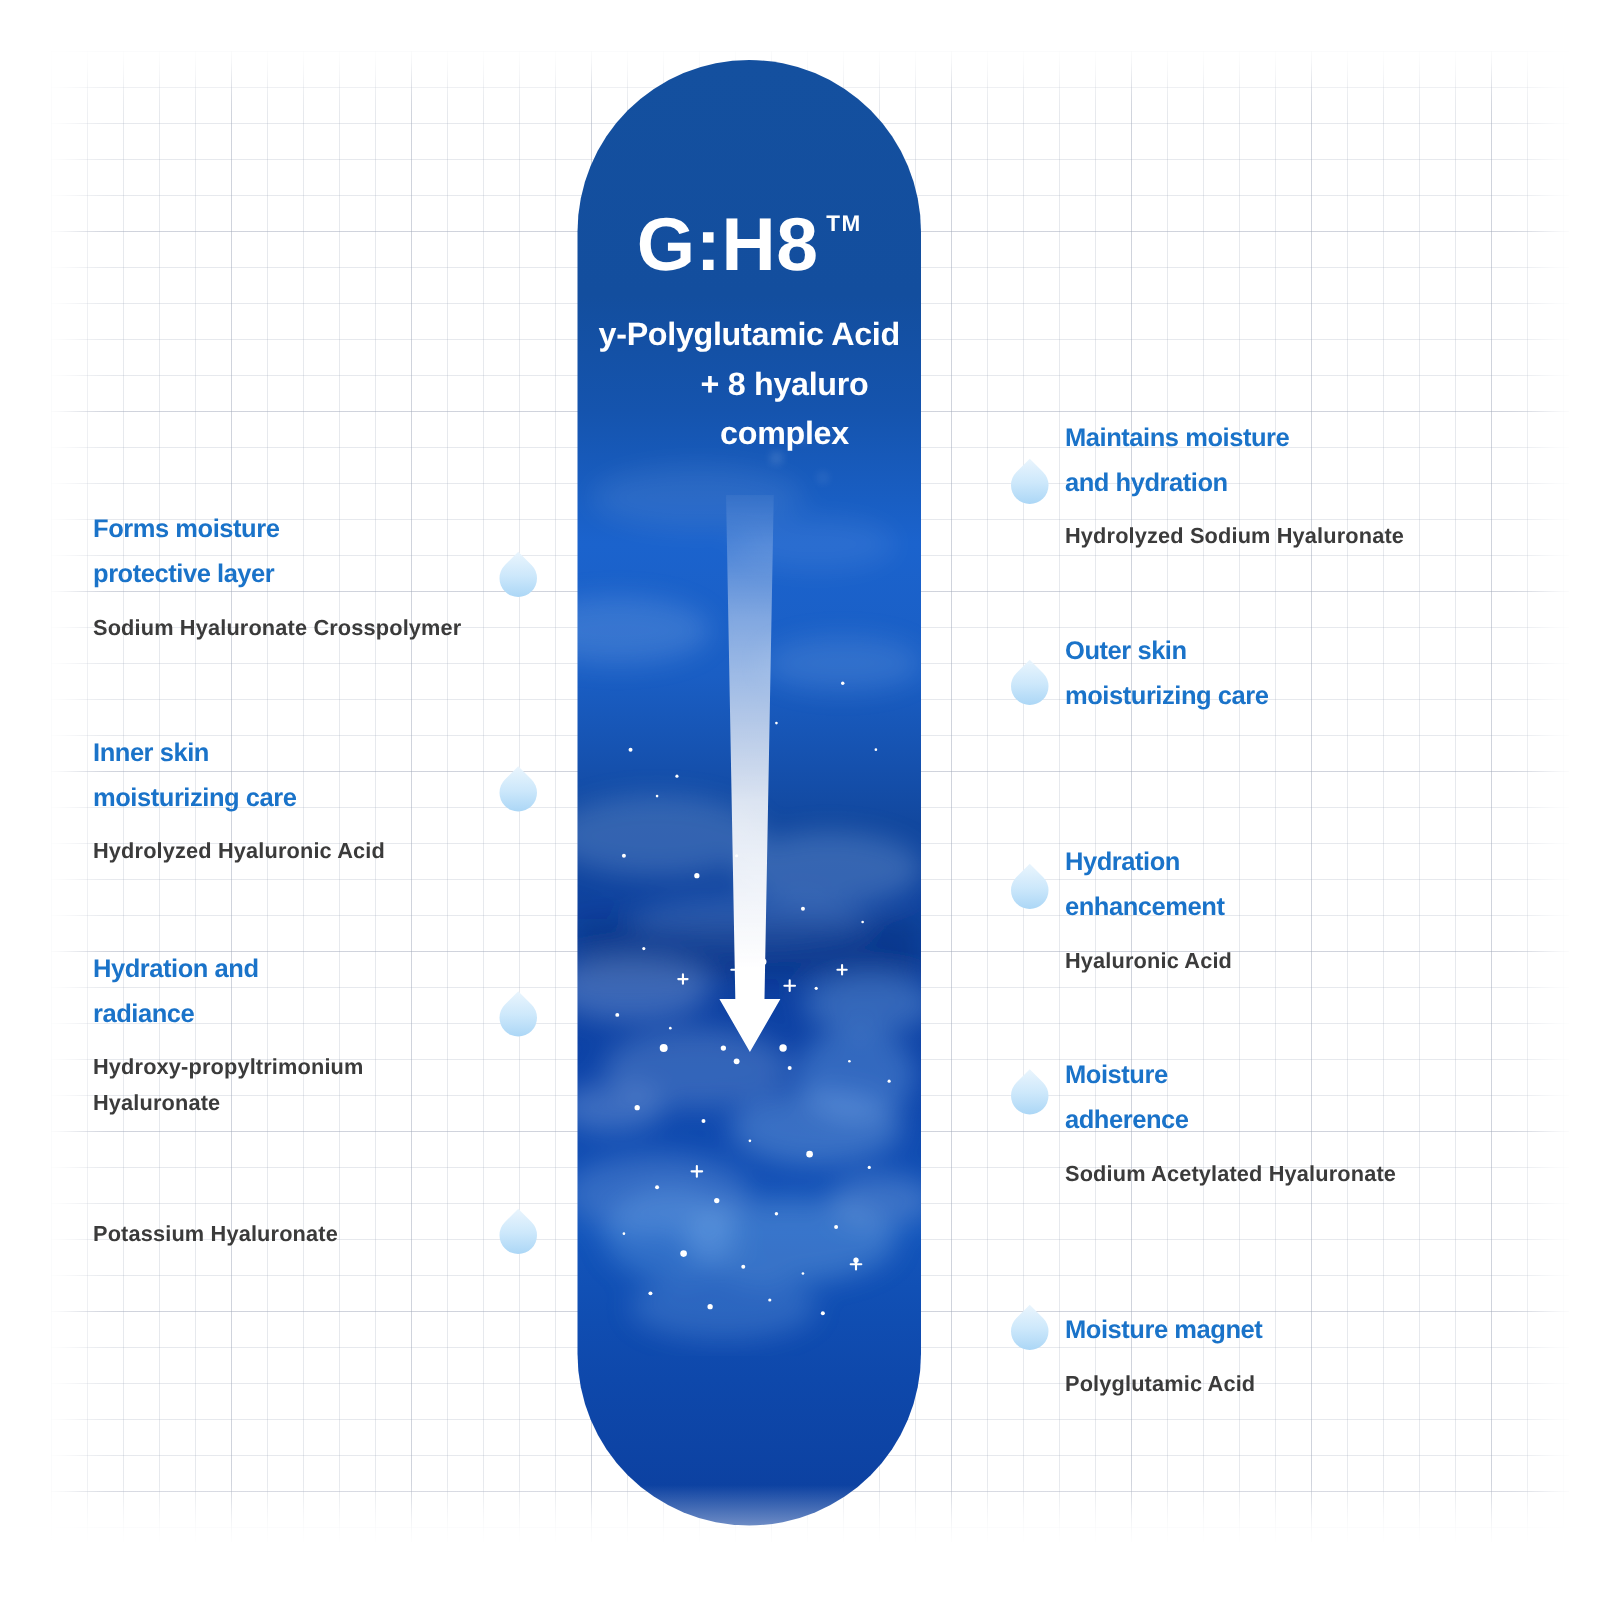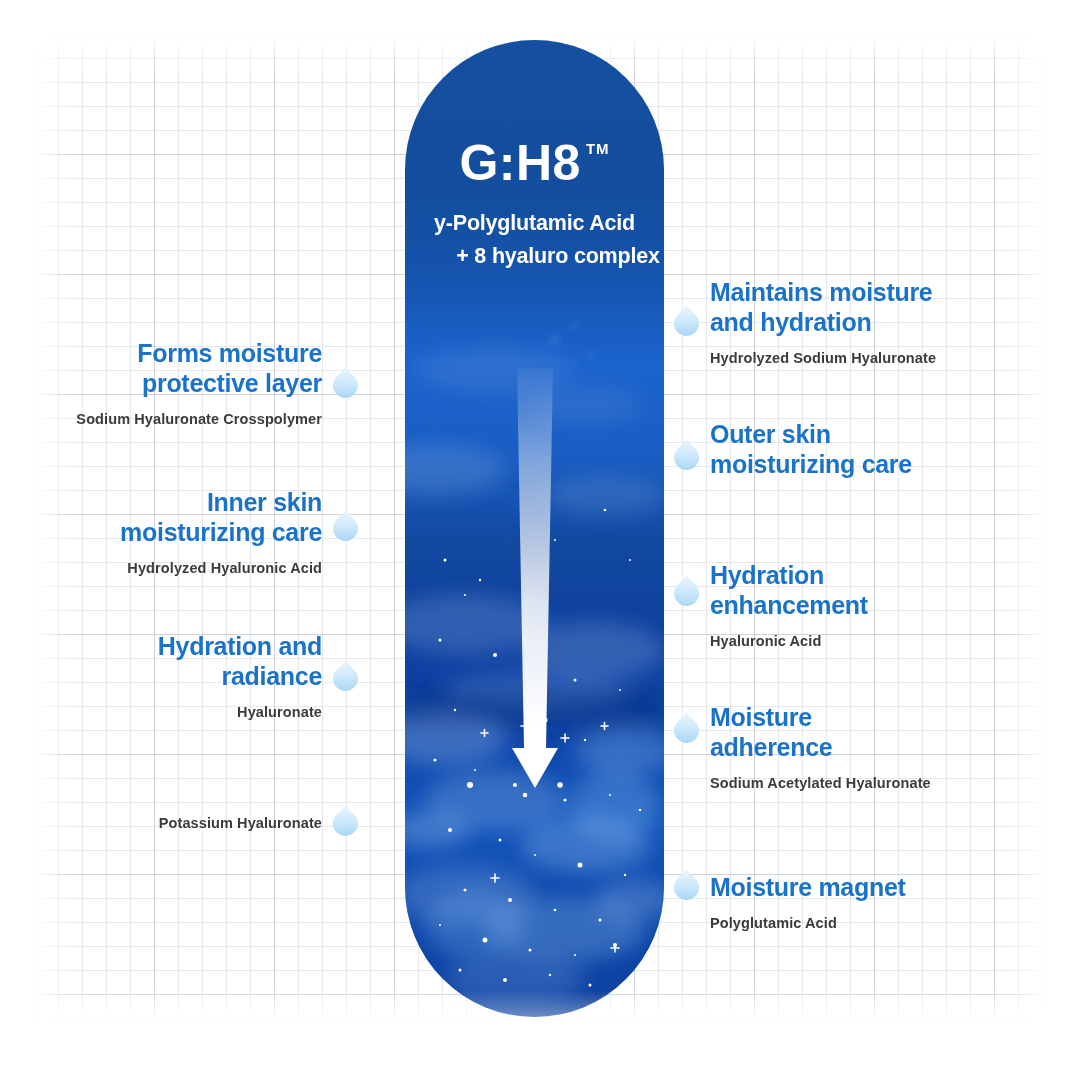--- a/index.html
+++ b/index.html
@@ -21,21 +21,21 @@
       linear-gradient(rgba(150,158,178,0.30) 1px, transparent 1px),
       linear-gradient(90deg, rgba(150,158,178,0.30) 1px, transparent 1px);
     background-size:24px 24px,24px 24px,120px 120px,120px 120px;
     box-shadow:inset 0 0 28px 18px #ffffff;
   }
   .grid-fade{position:absolute;left:0;right:0;bottom:0;height:90px;
     background:linear-gradient(rgba(255,255,255,0), #ffffff 75%);}
 
   
   .capsule{
-    position:absolute;left:405px;top:40px;width:259px;height:977px;
+    position:absolute;left:385px;top:40px;width:229px;height:977px;
     border-radius:130px;overflow:hidden;
     background:
       linear-gradient(180deg,
         var(--capsule_top) 0%, #134e9e 16%, #1554ae 24%, #1b63cd 33%,
         #1a5ec4 42%, #12489f 52%, #0d3f9f 62%, #0e45aa 70%,
         #1355bb 80%, #0e48ab 90%, #0c3f9e 100%);
   }
   .capsule .water{position:absolute;inset:0;}
   .cap-head{position:relative;z-index:3;text-align:center;padding-top:94px;color:#fff;}
   .brand-row{white-space:nowrap;}
@@ -44,23 +44,23 @@
   .subtitle{margin-top:15px;font-size:21.5px;line-height:33px;font-weight:bold;
     letter-spacing:-0.2px;}
   .subtitle .s2{font-weight:bold;padding-left:47px;}
   .arrow-svg{position:absolute;inset:0;z-index:2;}
 
   
   .feature{position:absolute;width:298px;height:0;overflow:visible;}
   .feature.left{left:62px;}
   .feature.right{left:672px;}
   .feature .txt{position:absolute;top:0;width:260px;}
-  .feature.left .txt{right:38px;text-align:right;}
+  .feature.left .txt{right:38px;}
   .feature.right .txt{left:38px;text-align:left;}
-  .tl{font-size:25px;font-weight:bold;color:var(--accent);line-height:30px;
+  .tl{font-size:17px;font-weight:bold;color:var(--accent);line-height:30px;
     letter-spacing:-0.3px;white-space:nowrap;}
   .tl:empty{display:none;}
   .sub{margin-top:9px;}
   .sl{font-size:14.5px;font-weight:600;color:var(--ink);line-height:24px;
     letter-spacing:0.1px;white-space:nowrap;}
   .sl:empty{display:none;}
 
   .drop{position:absolute;top:var(--dt,20px);width:25px;height:25px;
     border-radius:0 50% 50% 50%;transform:rotate(45deg);
     background:linear-gradient(to bottom right,#eaf5fd 0%,#cde8fb 45%,#9fd0f4 100%);}
@@ -96,20 +96,21 @@
       </div>
     </div>
     <span class="drop"></span>
   </div>
 
   <div class="feature left" style="top:631px; --dt:35px;">
     <div class="txt">
       <div class="tl">Hydration and</div>
       <div class="tl">radiance</div>
       <div class="sub">
+        <div class="sl">Hydroxy-propyltrimonium</div>
         <div class="sl">Hyaluronate</div>
       </div>
     </div>
     <span class="drop"></span>
   </div>
 
   <div class="feature left" style="top:802px; --dt:9px;">
     <div class="txt">
 
       <div class="sub">

